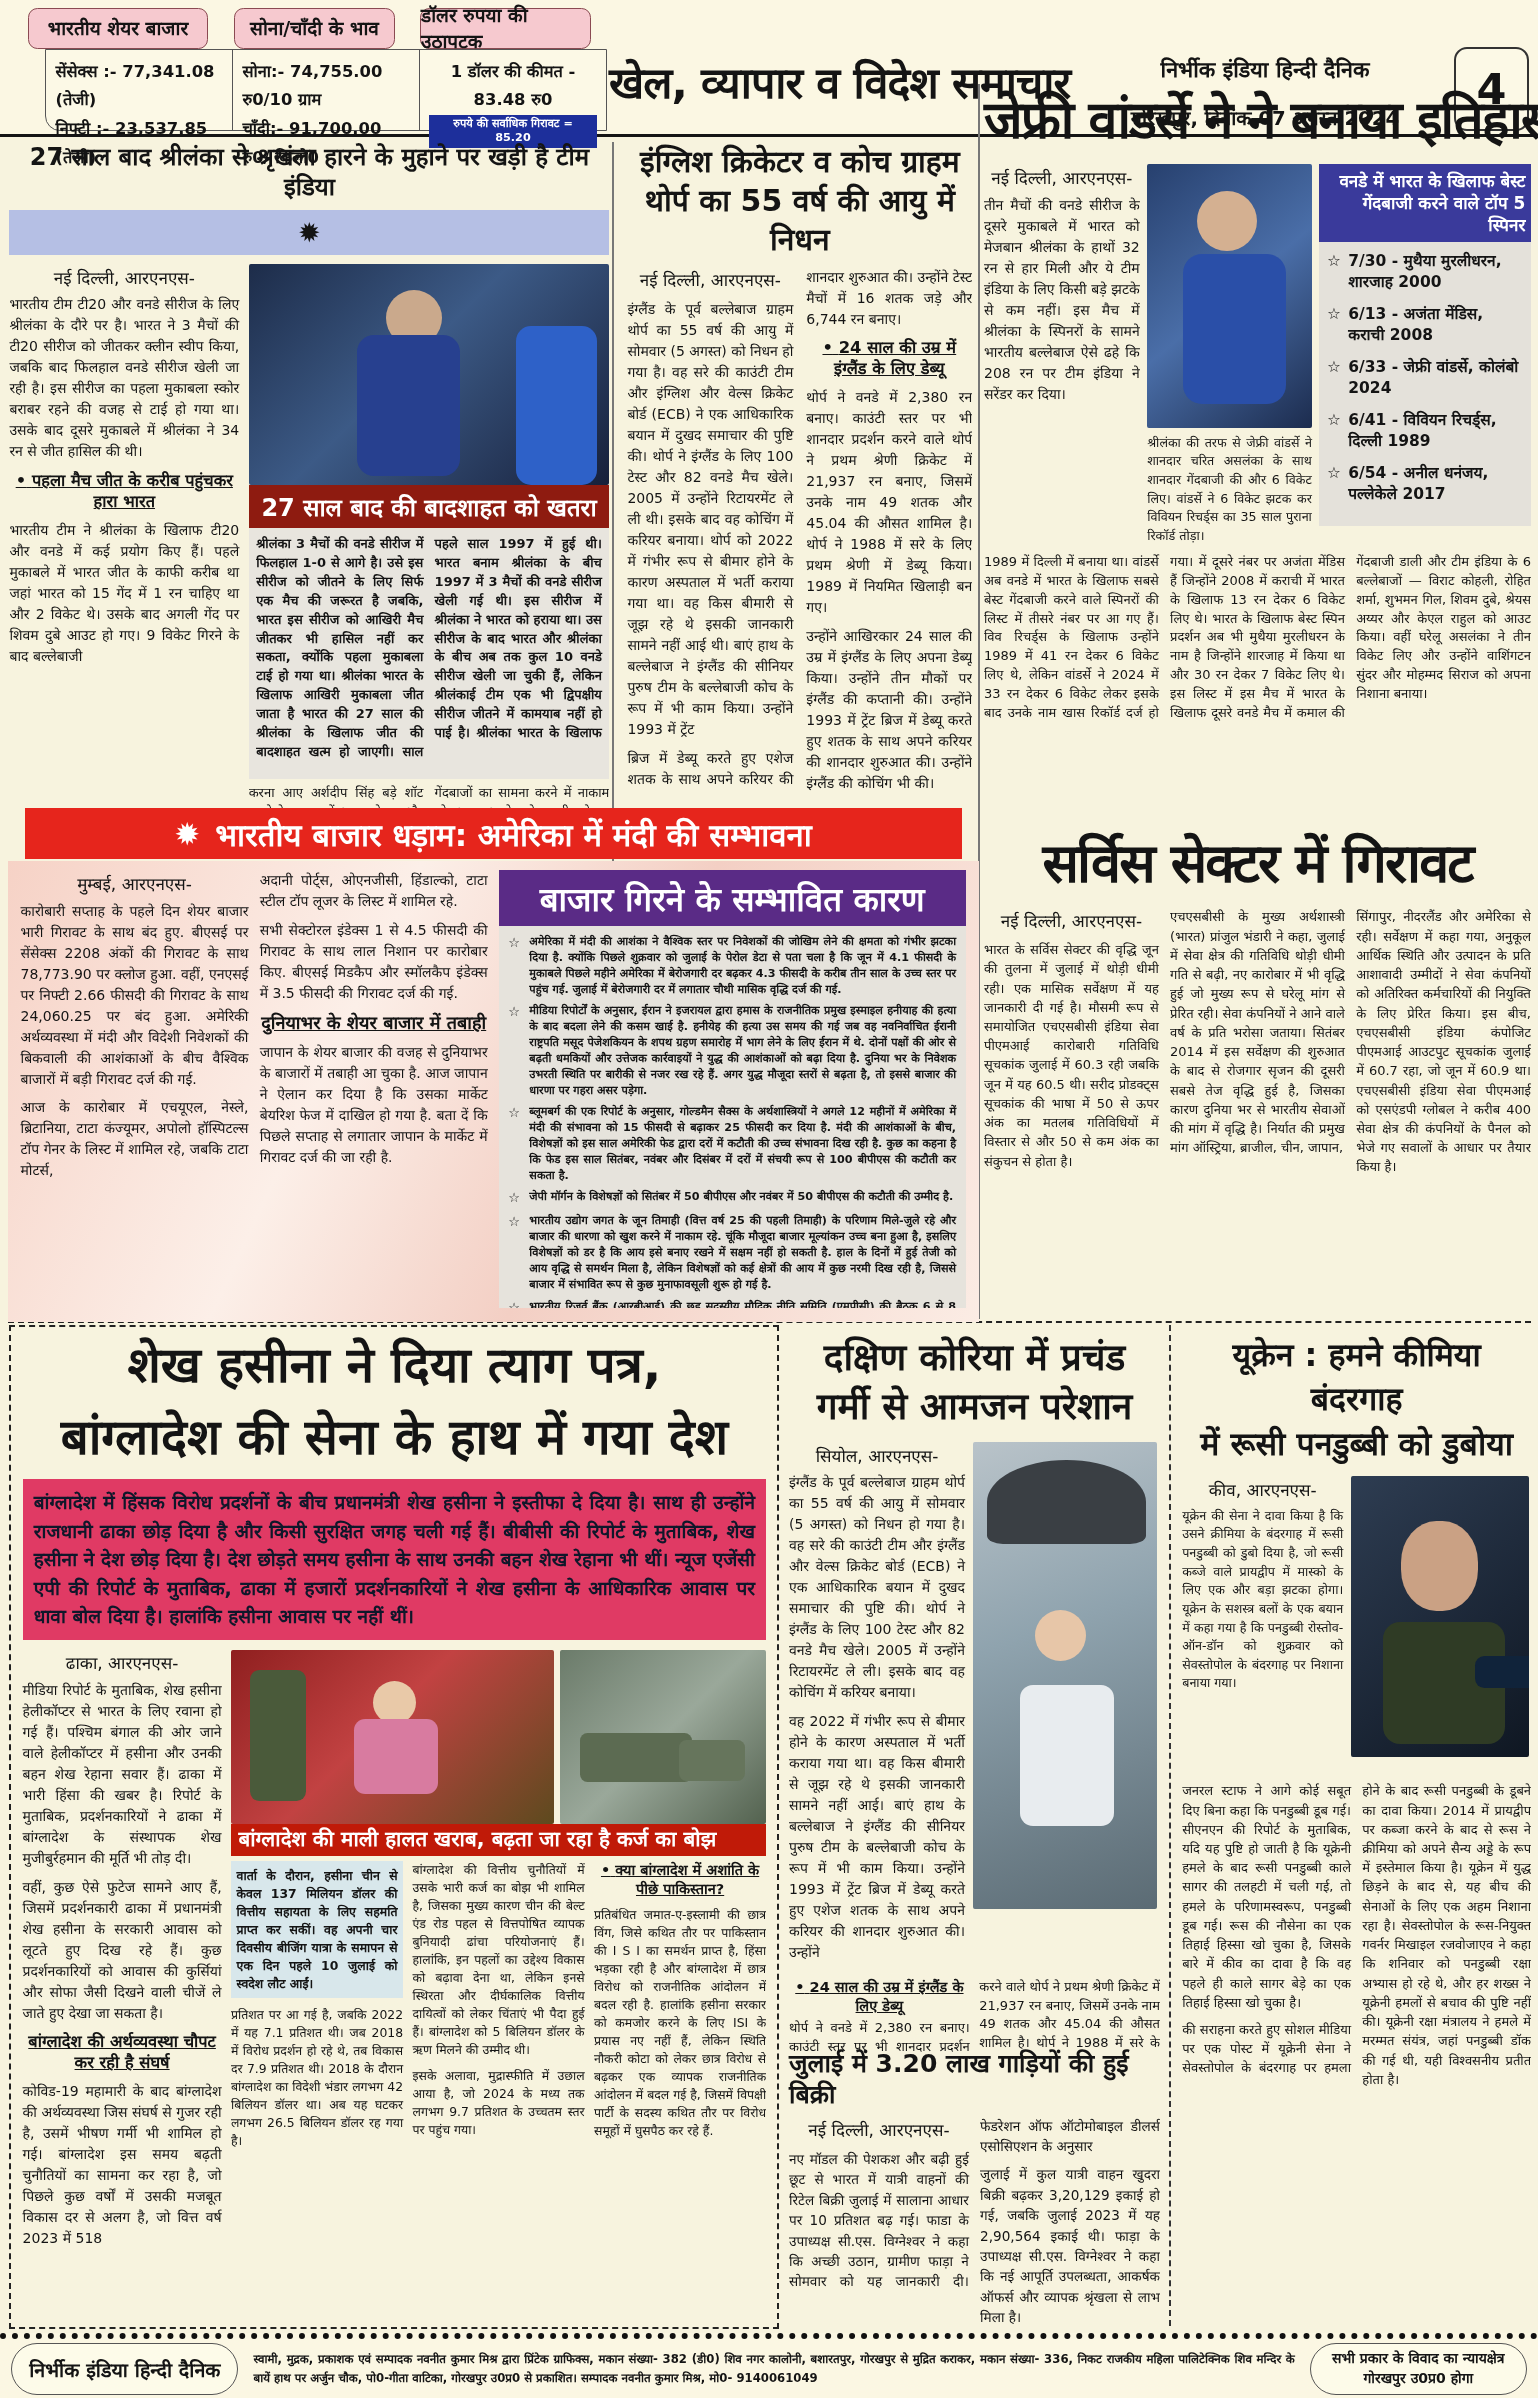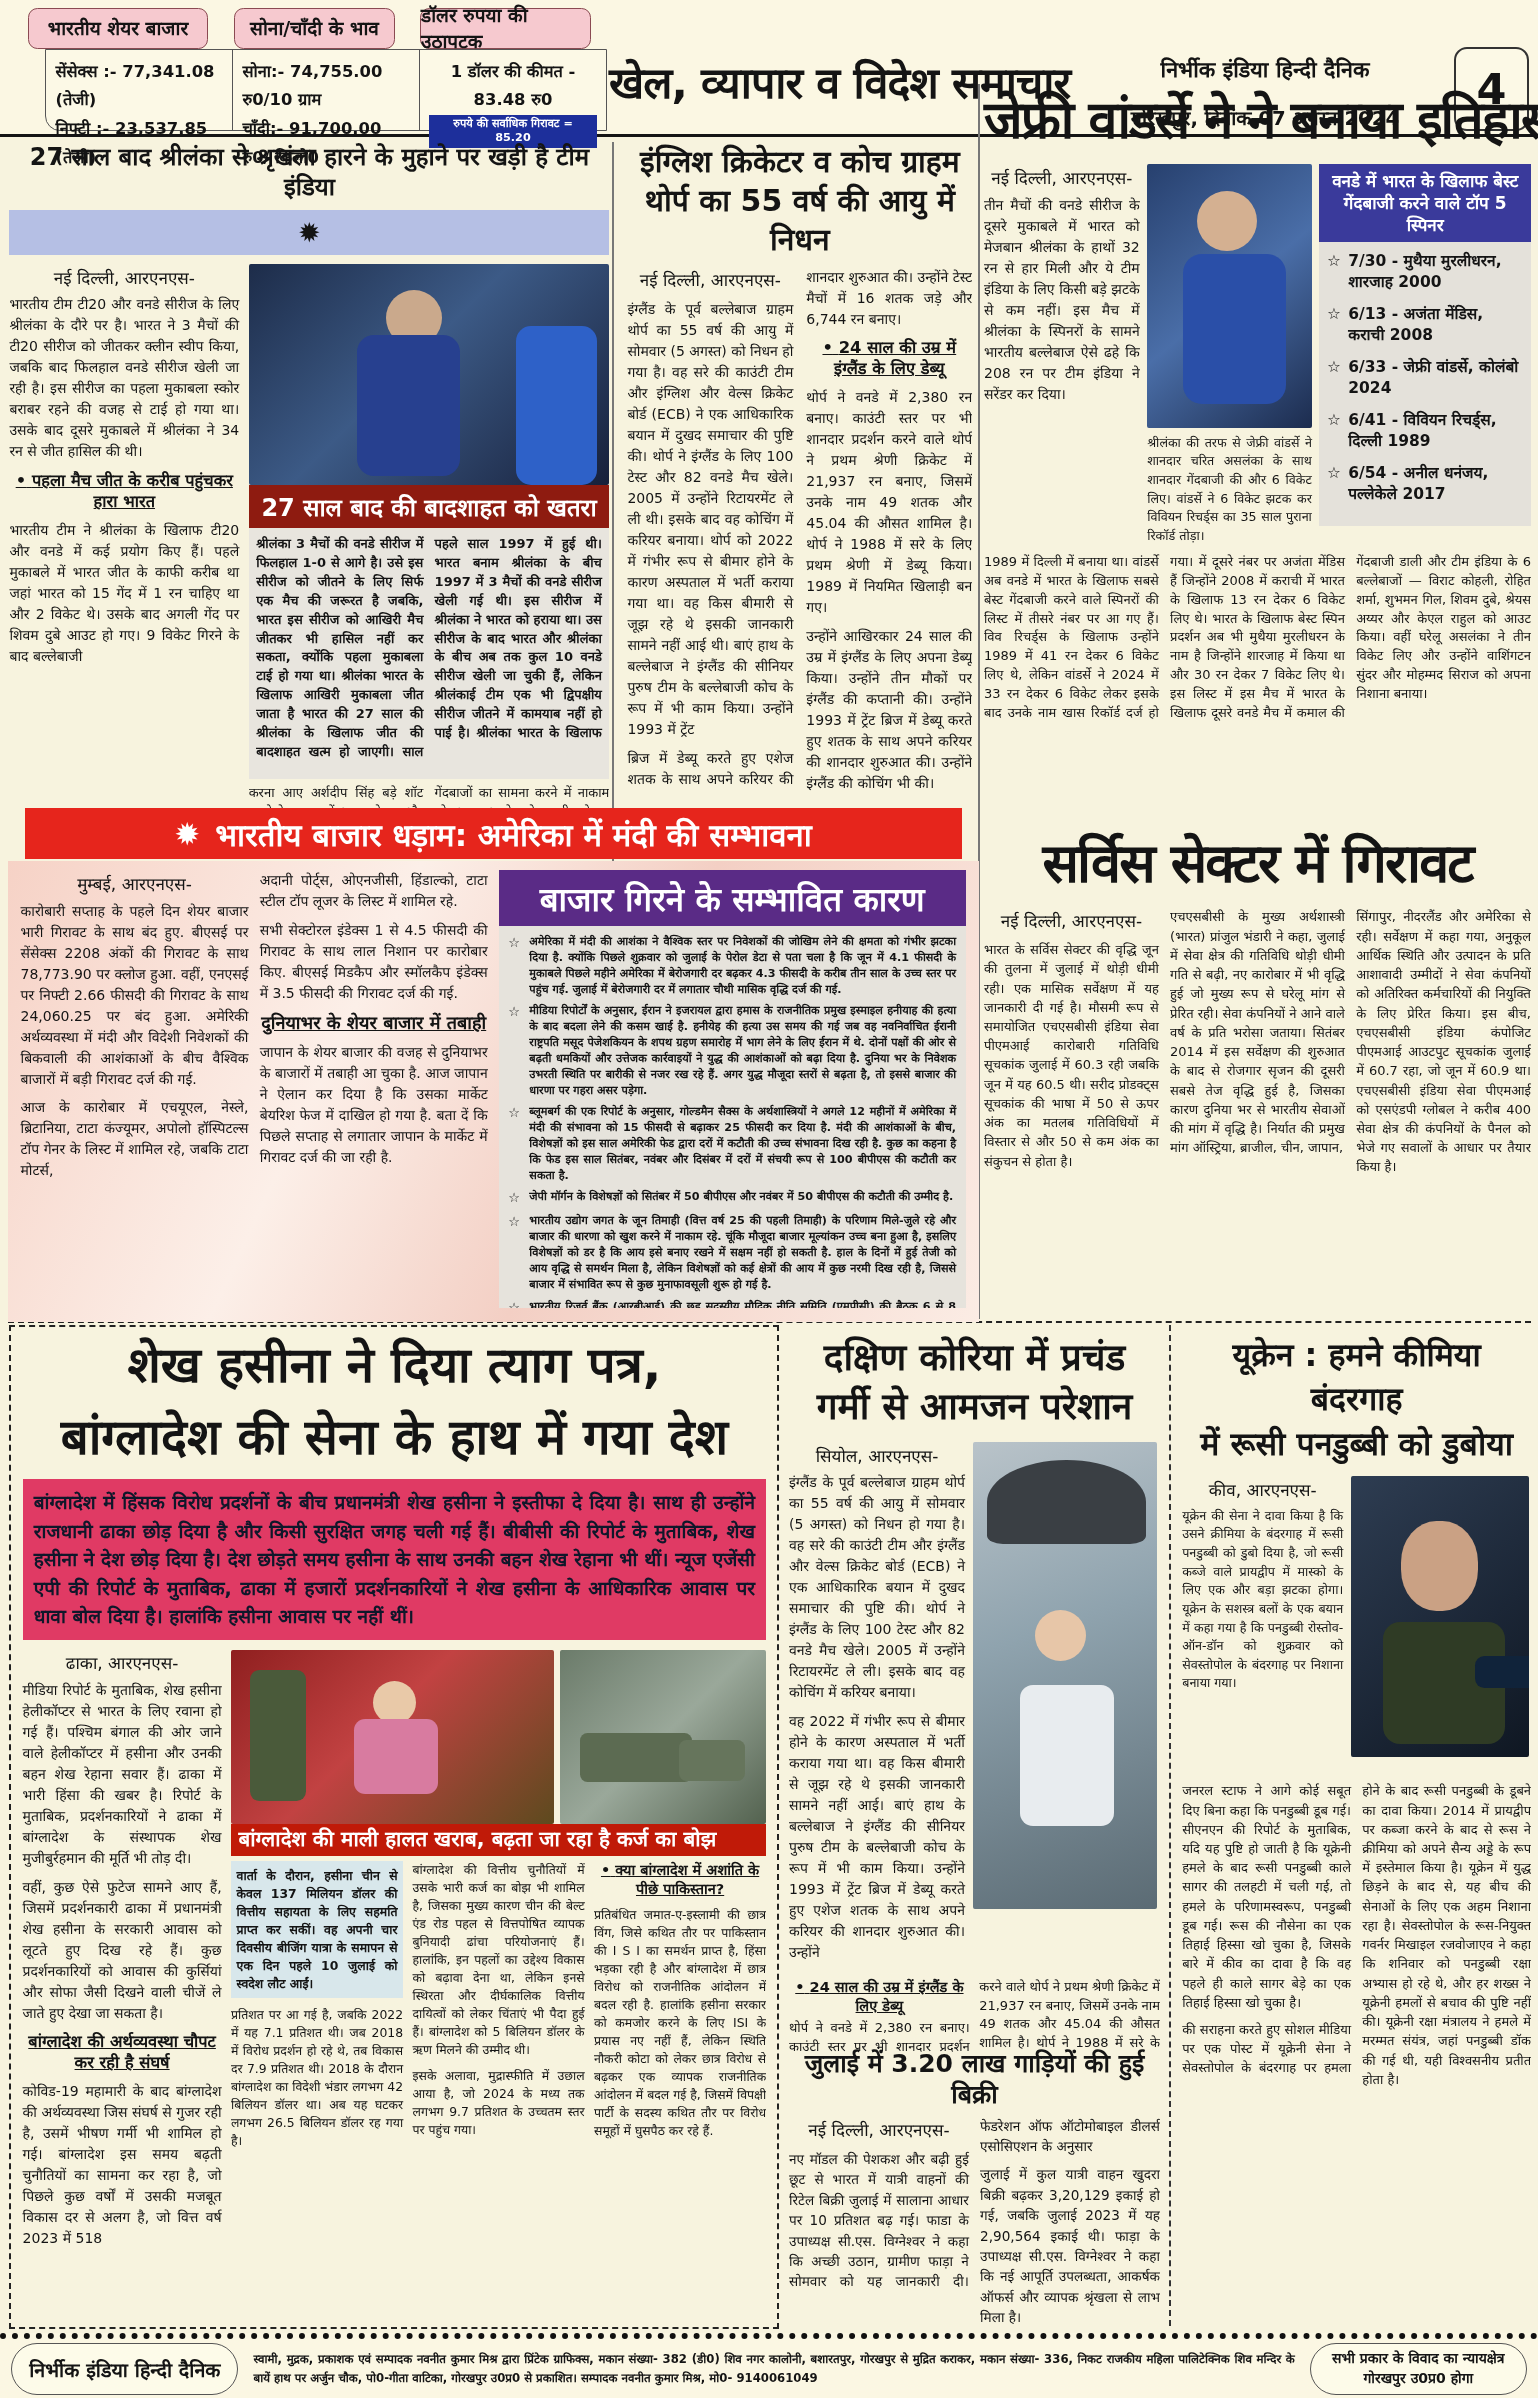--- a/index.html
+++ b/index.html
@@ -51,21 +51,21 @@
   #thorpe{left:618px;top:142px;width:358px;height:661px;padding:0 3.7px 0 9.4px}
   #thorpe h2{font-size:30px;font-weight:800;text-align:center;line-height:1.3}
   #thorpe .cols{margin-top:7.5px;column-count:2;column-gap:13px;height:553px;overflow:hidden}
   
   #vandersay{left:984px;top:82px;width:547px;height:723px}
   #vandersay h2{font-size:52px;font-weight:800;text-align:center;letter-spacing:-1.9px;white-space:nowrap}
   #vandersay .row1{display:flex;gap:7.5px;margin-top:11.2px}
   #vandersay .ca{width:156px}
   #vandersay .cb{width:165px}
   #vandersay .cc{width:212px}
-  .statshead{background:#3a3a9b;color:#fff;font-size:17px;font-weight:800;text-align:center;padding:5.6px 5.6px;line-height:1.3}
+  .statshead{background:#3a3a9b;color:#fff;font-size:17px;font-weight:800;text-align:right;padding:5.6px 5.6px;line-height:1.3}
   .statsbody{background:#e4e1da;padding:9.4px 7.5px}
   .statitem{display:flex;gap:7.5px;font-size:15.5px;font-weight:800;line-height:1.35;margin-bottom:11.2px}
   #vandersay .row2{margin-top:7.5px;column-count:3;column-gap:11.2px;font-size:13px;line-height:1.45;text-align:justify;height:197px;overflow:hidden}
   
   #market{left:7.5px;top:808px;width:971px;height:513px}
   .banner{margin:0 17px;background:#e6251c;color:#fff;height:51px;display:flex;align-items:center;justify-content:center;
           gap:15px;font-size:31px;font-weight:800}
   #market .content{margin-top:1.9px;height:461px;display:flex;gap:11.2px;padding:9.4px 13px;
      background:linear-gradient(115deg,#f6d2c6,#fcefe8 35%,#f3cfc4 60%,#fbece4)}
   #market .mcol{width:228px}
@@ -93,21 +93,21 @@
   .hilite{background:#d8e7eb;padding:5.6px;font-weight:700;margin-bottom:7.5px;break-inside:avoid}
   
   #korea{left:789px;top:1325px;width:371px;height:718px;padding-top:7.5px}
   #korea h2{font-size:37px;font-weight:800;text-align:center;line-height:1.35}
   #korea .krow{display:flex;gap:7.5px;margin-top:9.4px}
   #korea .kc1{width:176px}
   #korea .kphoto{width:184px;height:467px}
   #korea .kcols{margin-top:7.5px;column-count:2;column-gap:9.4px;font-size:13px;line-height:1.45;text-align:justify;height:90px;overflow:hidden}
   
   #vehicles{left:789px;top:2048px;width:371px;height:277px}
-  #vehicles h2{font-size:25px;font-weight:800;text-align:center;line-height:1.25}
+  #vehicles h2{font-size:25px;font-weight:800;text-align:left;line-height:1.25}
   #vehicles .cols{margin-top:5.6px;column-count:2;column-gap:11.2px;font-size:13.6px;line-height:1.5;text-align:justify;height:221px;overflow:hidden}
   
   #ukraine{left:1169px;top:1325px;width:364px;height:1001px;border-left:2.8px dashed #333;padding:7.5px 1.9px 0 11.2px}
   #ukraine h2{font-size:32px;font-weight:800;text-align:center;line-height:1.4}
   #ukraine .urow{display:flex;gap:7.5px;margin-top:9.4px}
   #ukraine .uc1{width:161px}
   #ukraine .uphoto{width:178px;height:281px}
   #ukraine .ucols{margin-top:24px;column-count:2;column-gap:11.2px;font-size:13px;line-height:1.48;text-align:justify;height:562px;overflow:hidden}
   
   #footer{left:0;top:2333px;width:1538px;height:66px;background:#fbf7e3;border-top:6.6px dotted #111;

